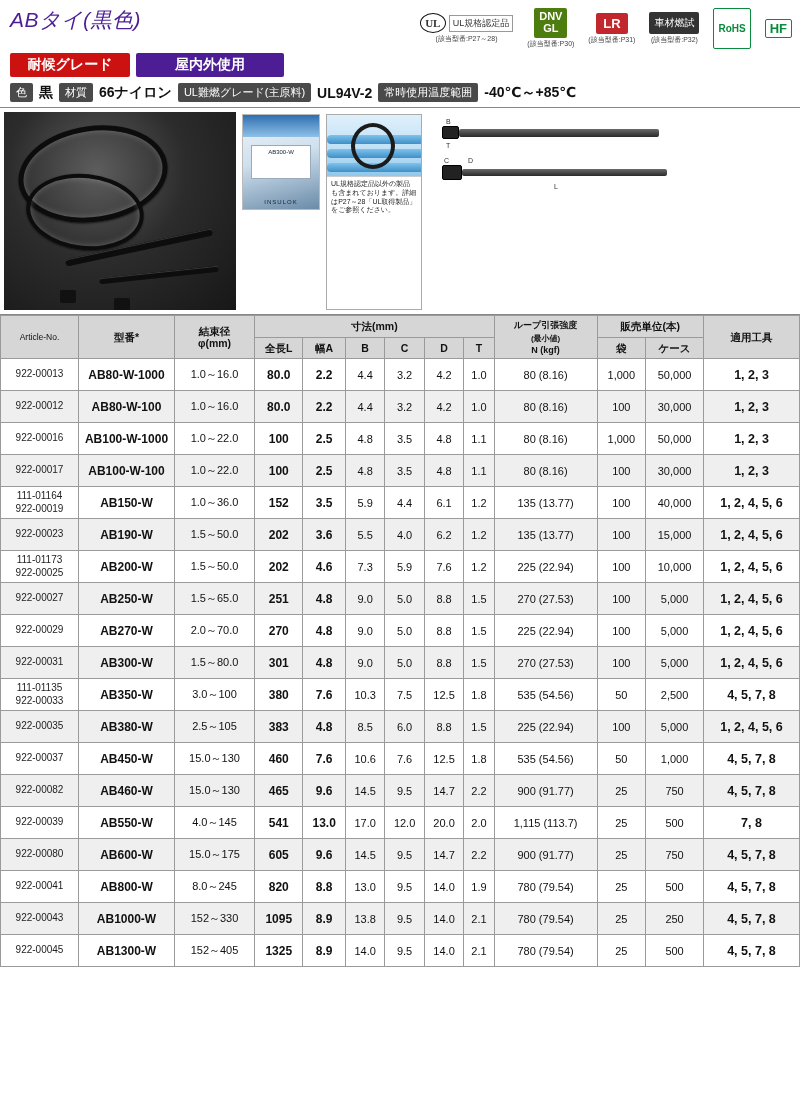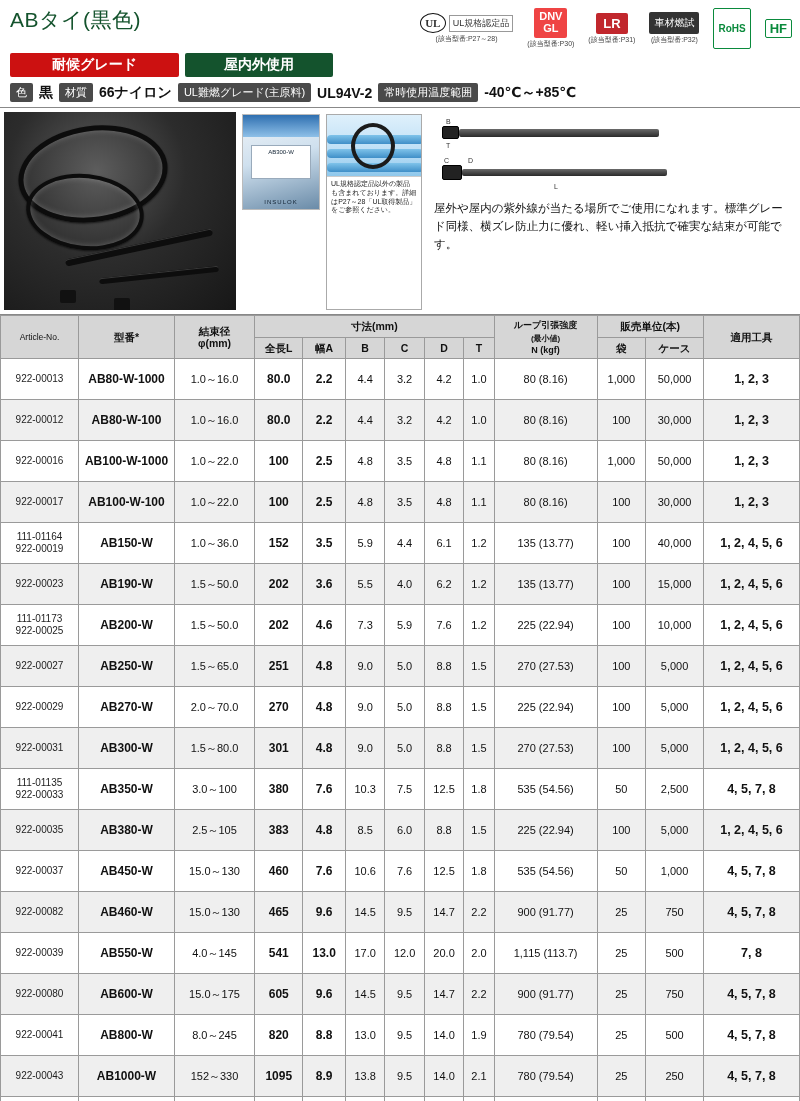--- a/index.html
+++ b/index.html
@@ -11,60 +11,60 @@
     background: #ffffff;
     font-size: 12px;
   }
   .page { width: 800px; position: relative; }
 
   
   .title-row {
     display: flex; align-items: flex-start; justify-content: space-between;
     padding: 6px 8px 0 10px;
   }
-  .main-title { font-size: 21px; font-weight: 500; letter-spacing: 0.5px; color:#14532d; }
+  .main-title { font-size: 21px; font-weight: 500; letter-spacing: 0.5px; color:#4c1d95;font-style:italic; }
   .cert-row { display:flex; align-items:center; gap:14px; margin-top:2px; }
 
   .cert { display:flex; flex-direction:column; align-items:center; font-size:7px; color:#333; }
   .cert-badge {
     display:flex; align-items:center; gap:3px;
   }
   .ul-mark {
     width:26px; height:20px; border:1.6px solid #111; border-radius:50%;
     display:flex; align-items:center; justify-content:center;
     font-weight:bold; font-size:11px; font-family:"Liberation Serif", serif;
   }
   .ul-label { font-size:9px; border:1px solid #999; padding:1px 3px; background:#fff; }
   .cert-note { font-size:7px; color:#444; margin-top:1px; }
 
   .box-blue {
-    background:#ef4444; color:#fff; font-weight:bold; font-size:11px;
+    background:#4d7c0f; color:#fff; font-weight:bold; font-size:11px;
     padding:3px 5px; line-height:1.05; text-align:center; border-radius:2px;
   }
   .box-red {
     background:#c1272d; color:#fff; font-weight:bold; font-size:13px;
     padding:3px 7px; border-radius:2px;
   }
   .box-dark {
     background:#333; color:#fff; font-size:10px; padding:4px 5px; border-radius:2px;
   }
   .box-green {
     border:1.5px solid #0a8a3c; color:#0a8a3c; font-size:10px; font-weight:bold;
     padding:14px 4px; border-radius:2px; background:#fff; position:relative;
   }
   .hf-box { border:1.5px solid #0a8a3c; color:#0a8a3c; font-weight:bold; font-size:13px;
             padding:1px 4px; border-radius:2px; }
 
   .grade-row { display:flex; gap:6px; padding:4px 10px 0 10px; }
   .grade-red {
     background:#cc1111; color:#fff; font-weight:bold; font-size:14px;
-    width:169px; text-align:center; padding:3px 0; border-radius:2px;
+    width:120px; text-align:center; padding:3px 0; border-radius:2px;
   }
   .grade-blue {
-    background:#14532d; color:#fff; font-weight:bold; font-size:14px;
+    background:#4c1d95; color:#fff; font-weight:bold; font-size:14px;
     width:148px; text-align:center; padding:3px 0; border-radius:2px;
   }
 
   .spec-bar {
     display:flex; align-items:center; gap:6px; padding:6px 10px 5px 10px;
     font-size:13px; border-bottom:1px solid #888;
   }
   .spec-tag {
     background:#4a4a4a; color:#fff; font-size:11px; padding:2px 6px; border-radius:2px;
   }
@@ -145,21 +145,21 @@
   table.spec {
     width:100%; border-collapse:collapse; font-size:11px;
   }
   table.spec th, table.spec td {
     border:1px solid #9a9a9a; text-align:center; padding:2px 2px;
   }
   table.spec thead th {
     background:#d6d6d6; font-size:10.5px; font-weight:bold; color:#111; line-height:1.2;
   }
   table.spec thead th.small { font-size:8.5px; font-weight:normal;text-align:center; }
-  table.spec tbody tr { height:41px;margin-top:36px; }
+  table.spec tbody tr { height:32px;margin-top:36px; }
   table.spec tbody tr:nth-child(even) { background:#efefef; }
   table.spec tbody tr:nth-child(odd) { background:#ffffff; }
   td.artno { font-size:10px; color:#222; width:78px; line-height:1.25; }
   td.model { font-weight:bold; font-size:12px; width:96px; }
   td.dia { font-size:11px; width:80px; }
   td.num { font-weight:bold; font-size:12px; }
   td.plain { font-size:11px; }
   td.tools { font-weight:bold; font-size:12.5px; width:96px; }
 </style>
 </head>
@@ -257,21 +257,20 @@
           <div class="draw-label" style="left:12px; top:25px;">T</div>
         </div>
         <div class="draw-box">
           <div class="bar-head" style="left:8px; top:9px; width:20px; height:15px;"></div>
           <div class="bar-body" style="left:28px; top:13px; width:205px; height:7px;"></div>
           <div class="draw-label" style="left:10px; top:0px;">C</div>
           <div class="draw-label" style="left:34px; top:0px;">D</div>
           <div class="draw-label" style="left:120px; top:26px;">L</div>
         </div>
       </div>
-      <div>屋外や屋内の紫外線が当たる場所でご使用になれます。標準グレード同様、横ズレ防止力に優れ、軽い挿入抵抗で確実な結束が可能です。</div>
     </div>
   </div>
 
   <table class="spec">
     <thead>
       <tr>
         <th rowspan="2" class="small">Article-No.</th>
         <th rowspan="2">型番*</th>
         <th rowspan="2">結束径<br>φ(mm)</th>
         <th colspan="6">寸法(mm)</th>

